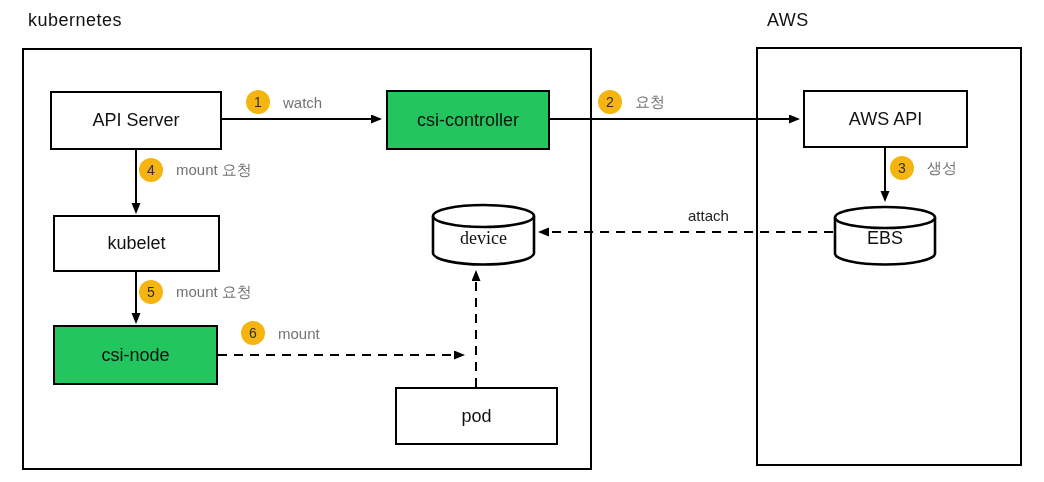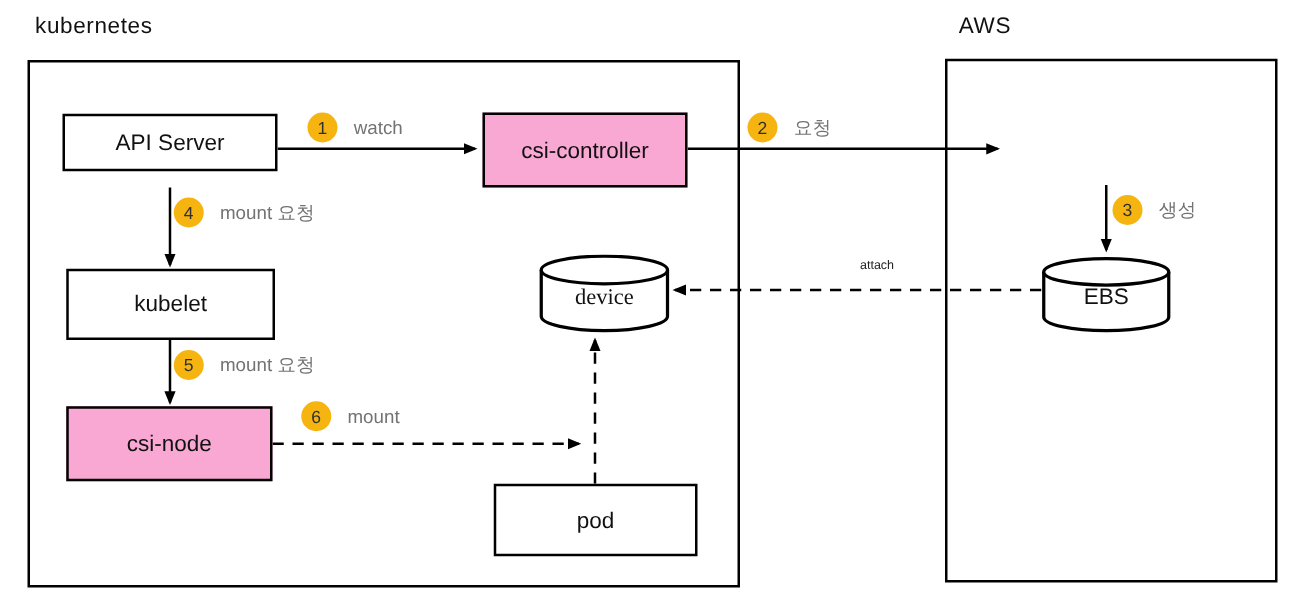--- a/index.html
+++ b/index.html
@@ -5,37 +5,37 @@
   * { margin: 0; padding: 0; box-sizing: border-box; }
   html, body { width: 1044px; height: 482px; background: #ffffff;
     font-family: "Liberation Sans", sans-serif; color: #1a1a1a; overflow: hidden; }
   .stage { position: relative; width: 1044px; height: 482px; }
 
   .container-box { position: absolute; border: 2px solid #000; background: transparent; }
   .container-title { position: absolute; font-size: 18px; letter-spacing: .5px; color: #111; }
 
   .node { position: absolute; display: flex; align-items: center; justify-content: center;
     border: 2px solid #000; background: #fff; font-size: 18px; color: #111; z-index: 3; }
-  .node.green { background: #f9a8d4; }
+  .node.green { background: #22c55e; }
 
   .cyl { position: absolute; z-index: 3; }
   .cyl svg { position: absolute; left: 0; top: 0; width: 100%; height: 100%; }
   .cyl-label { position: absolute; left: 0; right: 0; top: 54%; transform: translateY(-50%);
     text-align: center; font-size: 18px; color: #111; }
 
   .arrow-layer { position: absolute; left: 0; top: 0; width: 1044px; height: 482px;
     z-index: 2; pointer-events: none; }
 
   .edge-label { position: absolute; display: flex; align-items: center; gap: 13px;
     z-index: 4; height: 24px; }
   .badge { width: 24px; height: 24px; border-radius: 50%; background: #f5b40f;
     color: #2f2f2f; font-size: 14px; display: flex; align-items: center;
     justify-content: center; flex: 0 0 auto; }
   .edge-text { font-size: 15px; color: #737373; white-space: nowrap; }
-  .plain-label { position: absolute; font-size: 10px; color: #222; z-index: 4; }
+  .plain-label { position: absolute; font-size: 15px; color: #222; z-index: 4; }
 </style>
 </head>
 <body>
 
 <div class="stage">
 
   <div class="container-title" style="left:28px; top:10px;">kubernetes</div>
   <div class="container-title" style="left:767px; top:10px;">AWS</div>
 
   <div class="container-box" style="left:22px; top:48px; width:570px; height:422px;"></div>
@@ -50,21 +50,21 @@
     <line x1="222" y1="119" x2="380" y2="119" stroke="#000" stroke-width="2" marker-end="url(#ah)"></line>
     <line x1="550" y1="119" x2="798" y2="119" stroke="#000" stroke-width="2" marker-end="url(#ah)"></line>
     <line x1="885" y1="148" x2="885" y2="200" stroke="#000" stroke-width="2" marker-end="url(#ah)"></line>
     <line x1="136" y1="150" x2="136" y2="212" stroke="#000" stroke-width="2" marker-end="url(#ah)"></line>
     <line x1="136" y1="272" x2="136" y2="322" stroke="#000" stroke-width="2" marker-end="url(#ah)"></line>
     <line x1="218" y1="355" x2="463" y2="355" stroke="#000" stroke-width="2" stroke-dasharray="9 7" marker-end="url(#ah)"></line>
     <line x1="476" y1="387" x2="476" y2="272" stroke="#000" stroke-width="2" stroke-dasharray="9 7" marker-end="url(#ah)"></line>
     <line x1="833" y1="232" x2="540" y2="232" stroke="#000" stroke-width="2" stroke-dasharray="9 7" marker-end="url(#ah)"></line>
   </svg>
 
-  <div class="node" style="left:50px; top:91px; width:172px; height:46px;">
+  <div class="node" style="left:50px; top:91px; width:172px; height:59px;">
     <span>API Server</span>
   </div>
 
   <div class="node green" style="left:386px; top:90px; width:164px; height:60px;">
     <span>csi-controller</span>
   </div>
 
   <div class="node" style="left:53px; top:215px; width:167px; height:57px;">
     <span>kubelet</span>
   </div>
@@ -78,20 +78,23 @@
       <path d="M2,13 L2,50 A50.5,11.5 0 0 0 103,50 L103,13" fill="#fff" stroke="#000" stroke-width="2.6"></path>
       <ellipse cx="52.5" cy="13" rx="50.5" ry="11" fill="#fff" stroke="#000" stroke-width="2.6"></ellipse>
     </svg>
     <span class="cyl-label">device</span>
   </div>
 
   <div class="node" style="left:395px; top:387px; width:163px; height:58px;text-align:right;">
     <span>pod</span>
   </div>
 
+  <div class="node" style="left:803px; top:90px; width:165px; height:58px;">
+    <span>AWS API</span>
+  </div>
 
   <div class="cyl" style="left:833px; top:205px; width:104px; height:62px;">
     <svg viewBox="0 0 104 62">
       <path d="M2,12.5 L2,48.5 A50,11 0 0 0 102,48.5 L102,12.5" fill="#fff" stroke="#000" stroke-width="2.6"></path>
       <ellipse cx="52" cy="12.5" rx="50" ry="10.5" fill="#fff" stroke="#000" stroke-width="2.6"></ellipse>
     </svg>
     <span class="cyl-label">EBS</span>
   </div>
 
   <div class="edge-label" style="left:246px; top:90px;">

